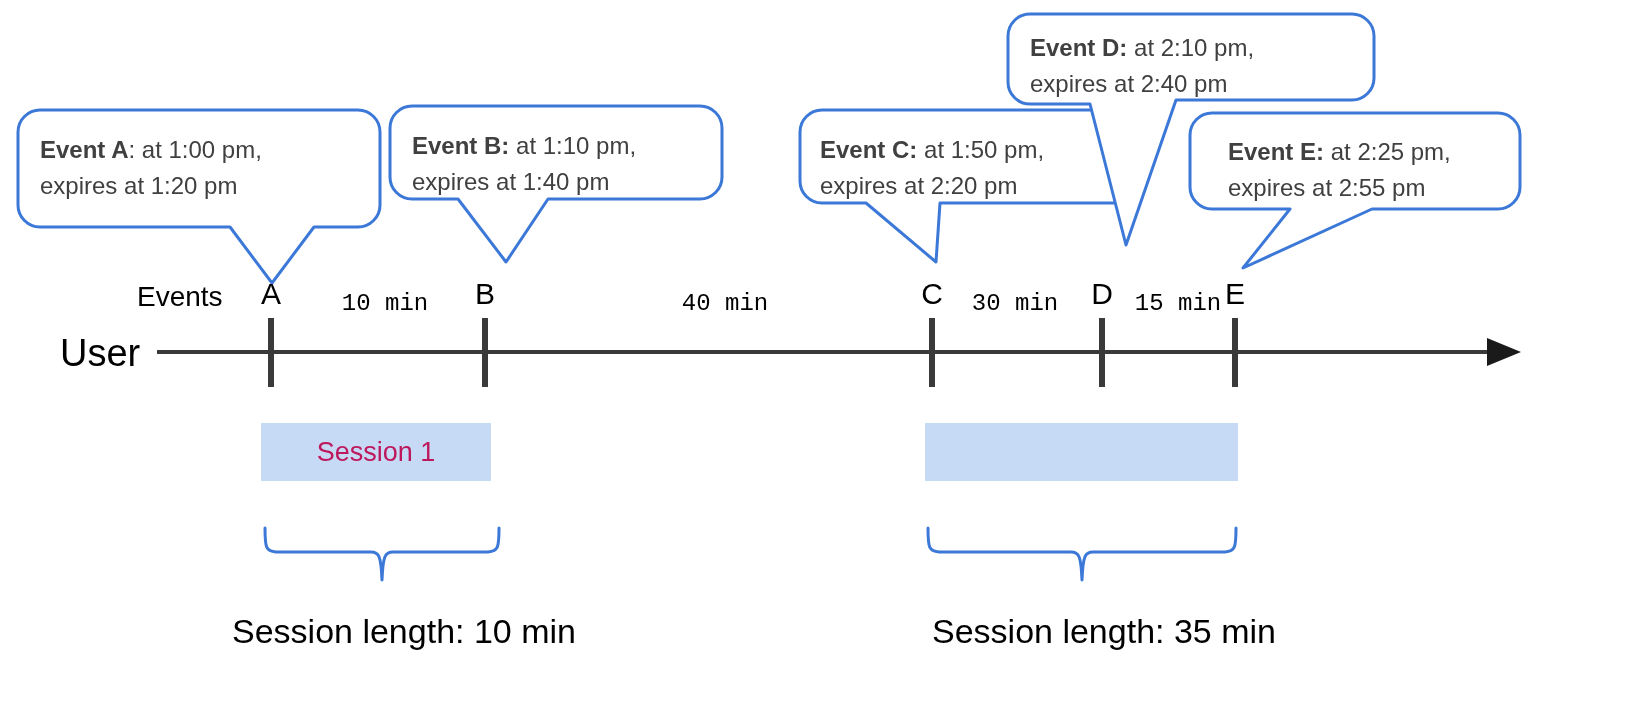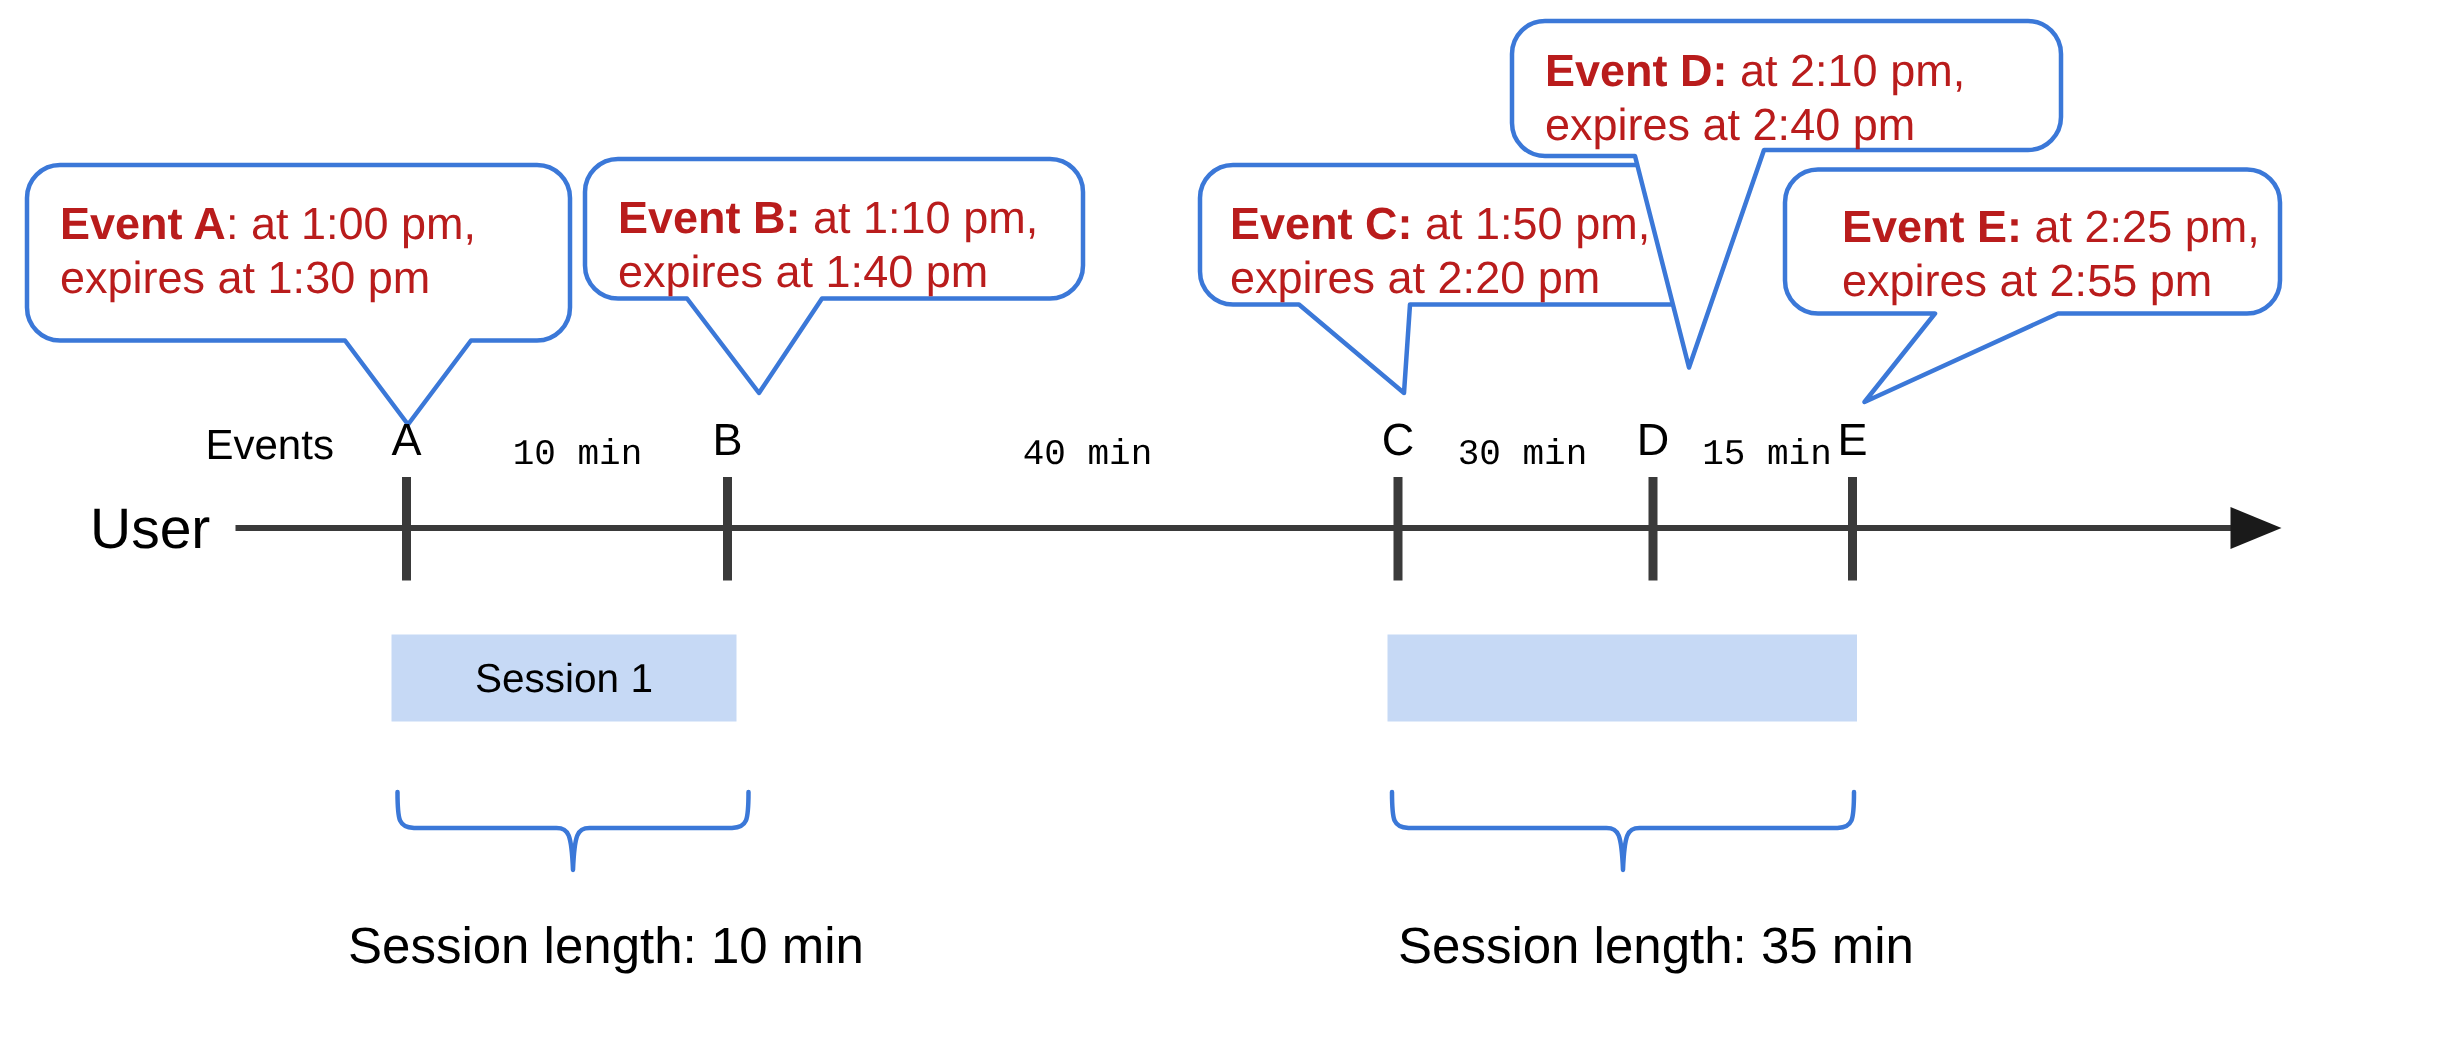--- a/index.html
+++ b/index.html
@@ -25,23 +25,23 @@
     top: 0;
     width: 1634px;
     height: 702px;
   }
   #svg-layer { z-index: 1; }
   #text-layer { z-index: 2; }
 
   .callout-text {
     position: absolute;
     font-family: "Liberation Sans", sans-serif;
-    font-size: 30px;
+    font-size: 24px;
     line-height: 36px;
-    color: #b91c1c;
+    color: #404040;
     white-space: nowrap;
   }
   .callout-text .lead {
     font-weight: bold;
   }
 
   .axis-label {
     position: absolute;
     font-family: "Liberation Sans", sans-serif;
     color: #000000;
@@ -65,21 +65,21 @@
     line-height: 24px;
     text-align: center;
     font-family: Liberation Mono, monospace;
   }
   .session-label {
     position: absolute;
     font-size: 27px;
     line-height: 27px;
     text-align: center;
     white-space: nowrap;
-    color: #000000;
+    color: #be185d;
   }
   .session-length-label {
     position: absolute;
     font-size: 34px;
     line-height: 27px;
     text-align: center;
     white-space: nowrap;
     color: #000000;
   }
 </style>
@@ -195,21 +195,21 @@
              L 1225,552
              C 1235,551 1236,548 1236,528" fill="none" stroke="#3b78d8" stroke-width="3" stroke-linecap="round" stroke-linejoin="round"></path>
   </svg>
 
   <div class="layer" id="text-layer">
 
     <div class="callout-text" style="left:40px; top:132px;">
       <div>
         <span class="lead">Event A</span><span>:</span><span> at 1:00 pm,</span>
       </div>
-      <div>expires at 1:30 pm</div>
+      <div>expires at 1:20 pm</div>
     </div>
 
     <div class="callout-text" style="left:412px; top:128px;">
       <div>
         <span class="lead">Event B:</span><span> at 1:10 pm,</span>
       </div>
       <div>expires at 1:40 pm</div>
     </div>
 
     <div class="callout-text" style="left:820px; top:132px;">

